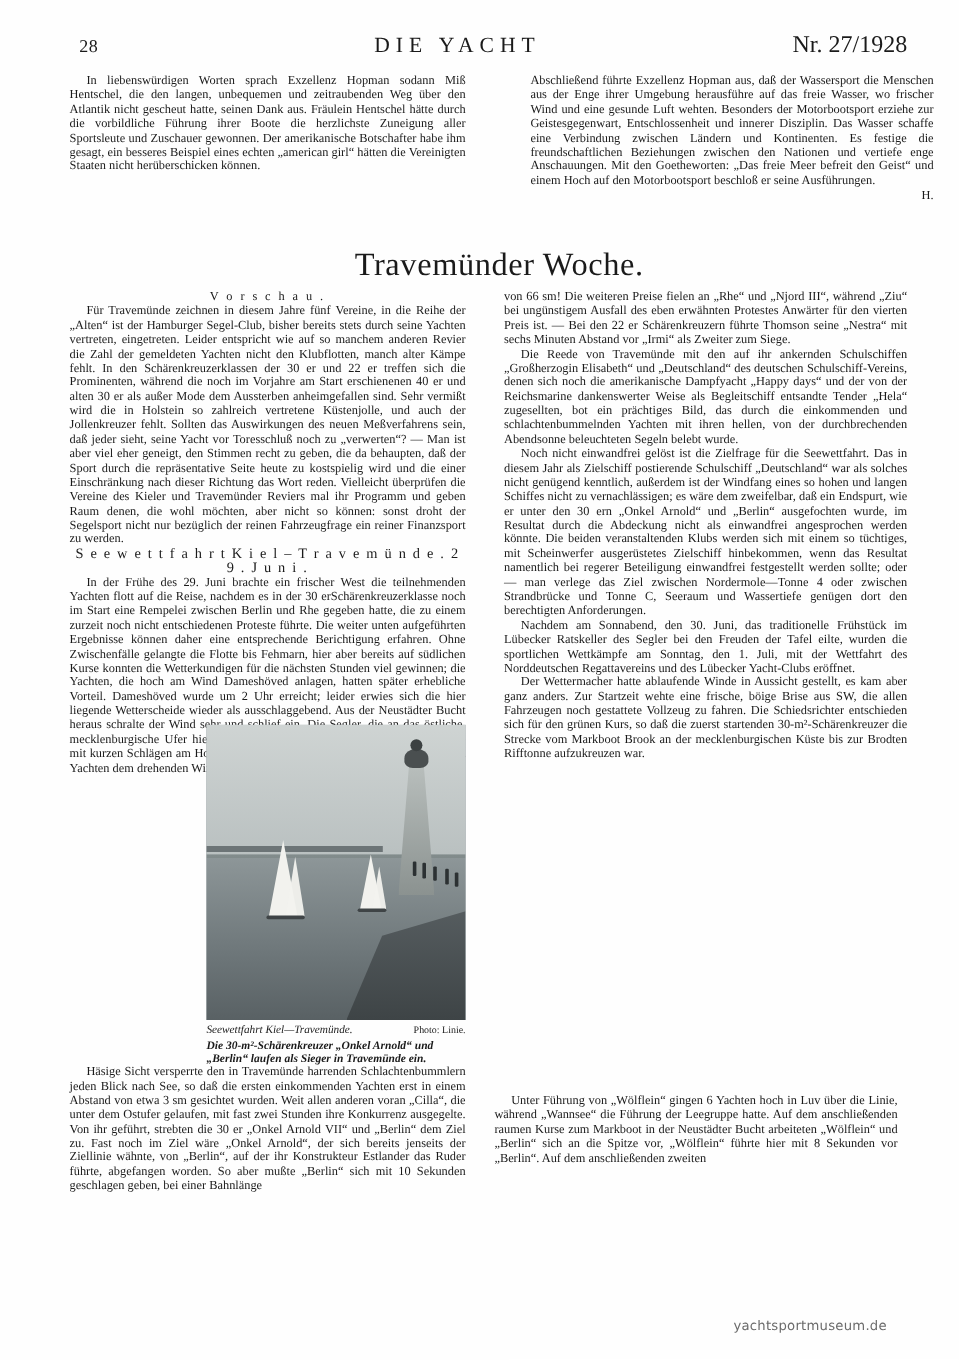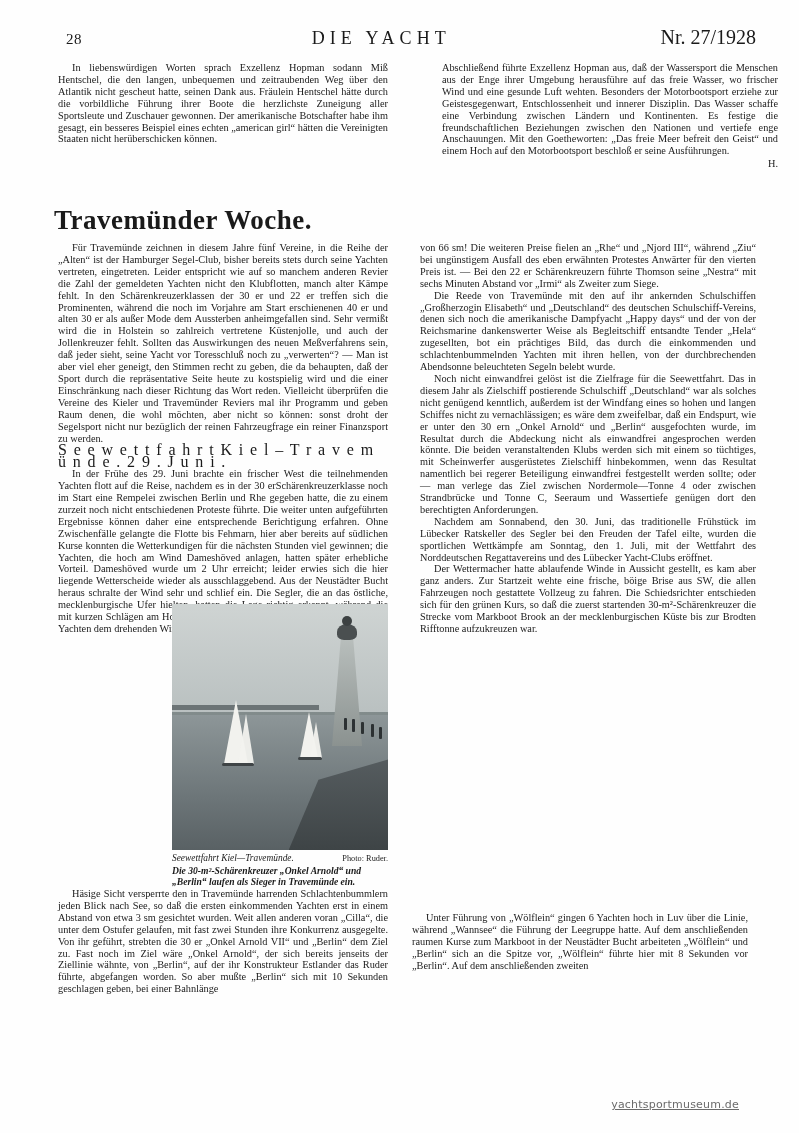--- a/index.html
+++ b/index.html
@@ -48,36 +48,36 @@
   }
   .col p{margin:0;text-indent:14px;}
   .col p.noind{text-indent:0;}
   .col p.sig{text-align:right;text-indent:0;margin-top:1px;}
 
   #col-left-top{left:58px;top:62px;width:330px;}
   #col-right-top{left:412px;top:62px;width:336px;margin-left:30px;}
 
   .article-title{
     position:absolute;
-    left:54px;top:205px;width:690px;
-    text-align:left;
+    left:71px;top:205px;width:690px;
+    text-align:center;
     font-size:27px;
-    font-weight:700;
+    font-weight:400;
     letter-spacing:0.5px;
   }
   .sub-head{
     text-align:center;
     font-size:10.3px;
     letter-spacing:2px;
     text-indent:0 !important;
     margin:4px 0 3px 0;
   }
   .sec-head{
-    text-align:left;
-    font-size:16px;
+    text-align:center;
+    font-size:12px;
     letter-spacing:1.4px;
     text-indent:0 !important;
     margin:6px 0 3px 0;
   }
   .sec-head-small{
     text-align:center;
     font-size:10.3px;
     letter-spacing:1px;
     text-indent:0 !important;
     margin:7px 0 4px 0;
@@ -159,21 +159,21 @@
     font-size:9.6px;line-height:11.3px;font-style:italic;font-weight:bold;
     text-align:left;margin-top:1px;
   }
 
   #col-left-lower{left:58px;top:888px;width:330px;}
   #col-right-lower{left:412px;top:912px;width:336px;}
 
   .watermark{
     position:absolute;right:60px;bottom:22px;
     font-family:"DejaVu Sans", sans-serif;
-    font-size:11px;color:#6b6b6b;letter-spacing:.2px;text-decoration:underline;
+    font-size:11px;color:#6b6b6b;letter-spacing:.2px;
   }
 </style>
 </head>
 <body>
 
 <div class="page">
 
   <div class="masthead">
     <div class="folio">28</div>
     <div class="mast-title">DIE YACHT</div>
@@ -185,20 +185,21 @@
   </div>
 
   <div class="col" id="col-right-top">
     <p class="noind">Abschließend führte Exzellenz Hopman aus, daß der Wassersport die Menschen aus der Enge ihrer Umgebung herausführe auf das freie Wasser, wo frischer Wind und eine gesunde Luft wehten. Besonders der Motorbootsport erziehe zur Geistesgegenwart, Entschlossenheit und innerer Disziplin. Das Wasser schaffe eine Verbindung zwischen Ländern und Kontinenten. Es festige die freundschaftlichen Beziehungen zwischen den Nationen und vertiefe enge Anschauungen. Mit den Goetheworten: „Das freie Meer befreit den Geist“ und einem Hoch auf den Motorbootsport beschloß er seine Ausführungen.</p>
     <p class="sig">H.</p>
   </div>
 
   <div class="article-title">Travemünder Woche.</div>
 
   <div class="col" id="col-left-main">
+    <p class="sub-head">V o r s c h a u .</p>
     <p>Für Travemünde zeichnen in diesem Jahre fünf Vereine, in die Reihe der „Alten“ ist der Hamburger Segel-Club, bisher bereits stets durch seine Yachten vertreten, eingetreten. Leider entspricht wie auf so manchem anderen Revier die Zahl der gemeldeten Yachten nicht den Klubflotten, manch alter Kämpe fehlt. In den Schärenkreuzerklassen der 30 er und 22 er treffen sich die Prominenten, während die noch im Vorjahre am Start erschienenen 40 er und alten 30 er als außer Mode dem Aussterben anheimgefallen sind. Sehr vermißt wird die in Holstein so zahlreich vertretene Küstenjolle, und auch der Jollenkreuzer fehlt. Sollten das Auswirkungen des neuen Meßverfahrens sein, daß jeder sieht, seine Yacht vor Toresschluß noch zu „verwerten“? — Man ist aber viel eher geneigt, den Stimmen recht zu geben, die da behaupten, daß der Sport durch die repräsentative Seite heute zu kostspielig wird und die einer Einschränkung nach dieser Richtung das Wort reden. Vielleicht überprüfen die Vereine des Kieler und Travemünder Reviers mal ihr Programm und geben Raum denen, die wohl möchten, aber nicht so können: sonst droht der Segelsport nicht nur bezüglich der reinen Fahrzeugfrage ein reiner Finanzsport zu werden.</p>
     <p class="sec-head">S e e w e t t f a h r t   K i e l – T r a v e m ü n d e .   2 9 . J u n i .</p>
     <p>In der Frühe des 29. Juni brachte ein frischer West die teilnehmenden Yachten flott auf die Reise, nachdem es in der 30 erSchärenkreuzerklasse noch im Start eine Rempelei zwischen Berlin und Rhe gegeben hatte, die zu einem zurzeit noch nicht entschiedenen Proteste führte. Die weiter unten aufgeführten Ergebnisse können daher eine entsprechende Berichtigung erfahren. Ohne Zwischenfälle gelangte die Flotte bis Fehmarn, hier aber bereits auf südlichen Kurse konnten die Wetterkundigen für die nächsten Stunden viel gewinnen; die Yachten, die hoch am Wind Dameshöved anlagen, hatten später erhebliche Vorteil. Dameshöved wurde um 2 Uhr erreicht; leider erwies sich die hier liegende Wetterscheide wieder als ausschlaggebend. Aus der Neustädter Bucht heraus schralte der Wind sehr und schlief ein. Die Segler, die an das östliche, mecklenburgische Ufer hielten, hatten die Lage richtig erkannt, während die mit kurzen Schlägen am Holsteiner Ufer in die Neustädter Ecke aufkreuzenden Yachten dem drehenden Winde zum Opfer fielen.</p>
   </div>
 
   <div class="col" id="col-right-main">
     <p class="noind">von 66 sm! Die weiteren Preise fielen an „Rhe“ und „Njord III“, während „Ziu“ bei ungünstigem Ausfall des eben erwähnten Protestes Anwärter für den vierten Preis ist. — Bei den 22 er Schärenkreuzern führte Thomson seine „Nestra“ mit sechs Minuten Abstand vor „Irmi“ als Zweiter zum Siege.</p>
     <p>Die Reede von Travemünde mit den auf ihr ankernden Schulschiffen „Großherzogin Elisabeth“ und „Deutschland“ des deutschen Schulschiff-Vereins, denen sich noch die amerikanische Dampfyacht „Happy days“ und der von der Reichsmarine dankenswerter Weise als Begleitschiff entsandte Tender „Hela“ zugesellten, bot ein prächtiges Bild, das durch die einkommenden und schlachtenbummelnden Yachten mit ihren hellen, von der durchbrechenden Abendsonne beleuchteten Segeln belebt wurde.</p>
     <p>Noch nicht einwandfrei gelöst ist die Zielfrage für die Seewettfahrt. Das in diesem Jahr als Zielschiff postierende Schulschiff „Deutschland“ war als solches nicht genügend kenntlich, außerdem ist der Windfang eines so hohen und langen Schiffes nicht zu vernachlässigen; es wäre dem zweifelbar, daß ein Endspurt, wie er unter den 30 ern „Onkel Arnold“ und „Berlin“ ausgefochten wurde, im Resultat durch die Abdeckung nicht als einwandfrei angesprochen werden könnte. Die beiden veranstaltenden Klubs werden sich mit einem so tüchtiges, mit Scheinwerfer ausgerüstetes Zielschiff hinbekommen, wenn das Resultat namentlich bei regerer Beteiligung einwandfrei festgestellt werden sollte; oder — man verlege das Ziel zwischen Nordermole—Tonne 4 oder zwischen Strandbrücke und Tonne C, Seeraum und Wassertiefe genügen dort den berechtigten Anforderungen.</p>
     <p>Nachdem am Sonnabend, den 30. Juni, das traditionelle Frühstück im Lübecker Ratskeller des Segler bei den Freuden der Tafel eilte, wurden die sportlichen Wettkämpfe am Sonntag, den 1. Juli, mit der Wettfahrt des Norddeutschen Regattavereins und des Lübecker Yacht-Clubs eröffnet.</p>
@@ -222,21 +223,21 @@
       <div class="sail d"></div>
       <div class="hull b"></div>
       <div class="figure" style="left:172px;bottom:120px;height:12px;"></div>
       <div class="figure" style="left:180px;bottom:118px;height:13px;"></div>
       <div class="figure" style="left:189px;bottom:116px;height:12px;"></div>
       <div class="figure" style="left:199px;bottom:113px;height:13px;"></div>
       <div class="figure" style="left:207px;bottom:111px;height:12px;"></div>
     </div>
     <div class="cap-line">
       <span class="cap-main">Seewettfahrt Kiel—Travemünde.</span>
-      <span class="cap-credit">Photo: Ruder.</span>
+      <span class="cap-credit">Photo: Linie.</span>
     </div>
     <div class="cap-body">Die 30-m²-Schärenkreuzer „Onkel Arnold“ und „Berlin“ laufen als Sieger in Travemünde ein.</div>
   </div>
 
   <div class="col" id="col-left-lower">
     <p>Häsige Sicht versperrte den in Travemünde harrenden Schlachtenbummlern jeden Blick nach See, so daß die ersten einkommenden Yachten erst in einem Abstand von etwa 3 sm gesichtet wurden. Weit allen anderen voran „Cilla“, die unter dem Ostufer gelaufen, mit fast zwei Stunden ihre Konkurrenz ausgegelte. Von ihr geführt, strebten die 30 er „Onkel Arnold VII“ und „Berlin“ dem Ziel zu. Fast noch im Ziel wäre „Onkel Arnold“, der sich bereits jenseits der Ziellinie wähnte, von „Berlin“, auf der ihr Konstrukteur Estlander das Ruder führte, abgefangen worden. So aber mußte „Berlin“ sich mit 10 Sekunden geschlagen geben, bei einer Bahnlänge</p>
   </div>
 
   <div class="col" id="col-right-lower">
     <p>Unter Führung von „Wölflein“ gingen 6 Yachten hoch in Luv über die Linie, während „Wannsee“ die Führung der Leegruppe hatte. Auf dem anschließenden raumen Kurse zum Markboot in der Neustädter Bucht arbeiteten „Wölflein“ und „Berlin“ sich an die Spitze vor, „Wölflein“ führte hier mit 8 Sekunden vor „Berlin“. Auf dem anschließenden zweiten</p>

